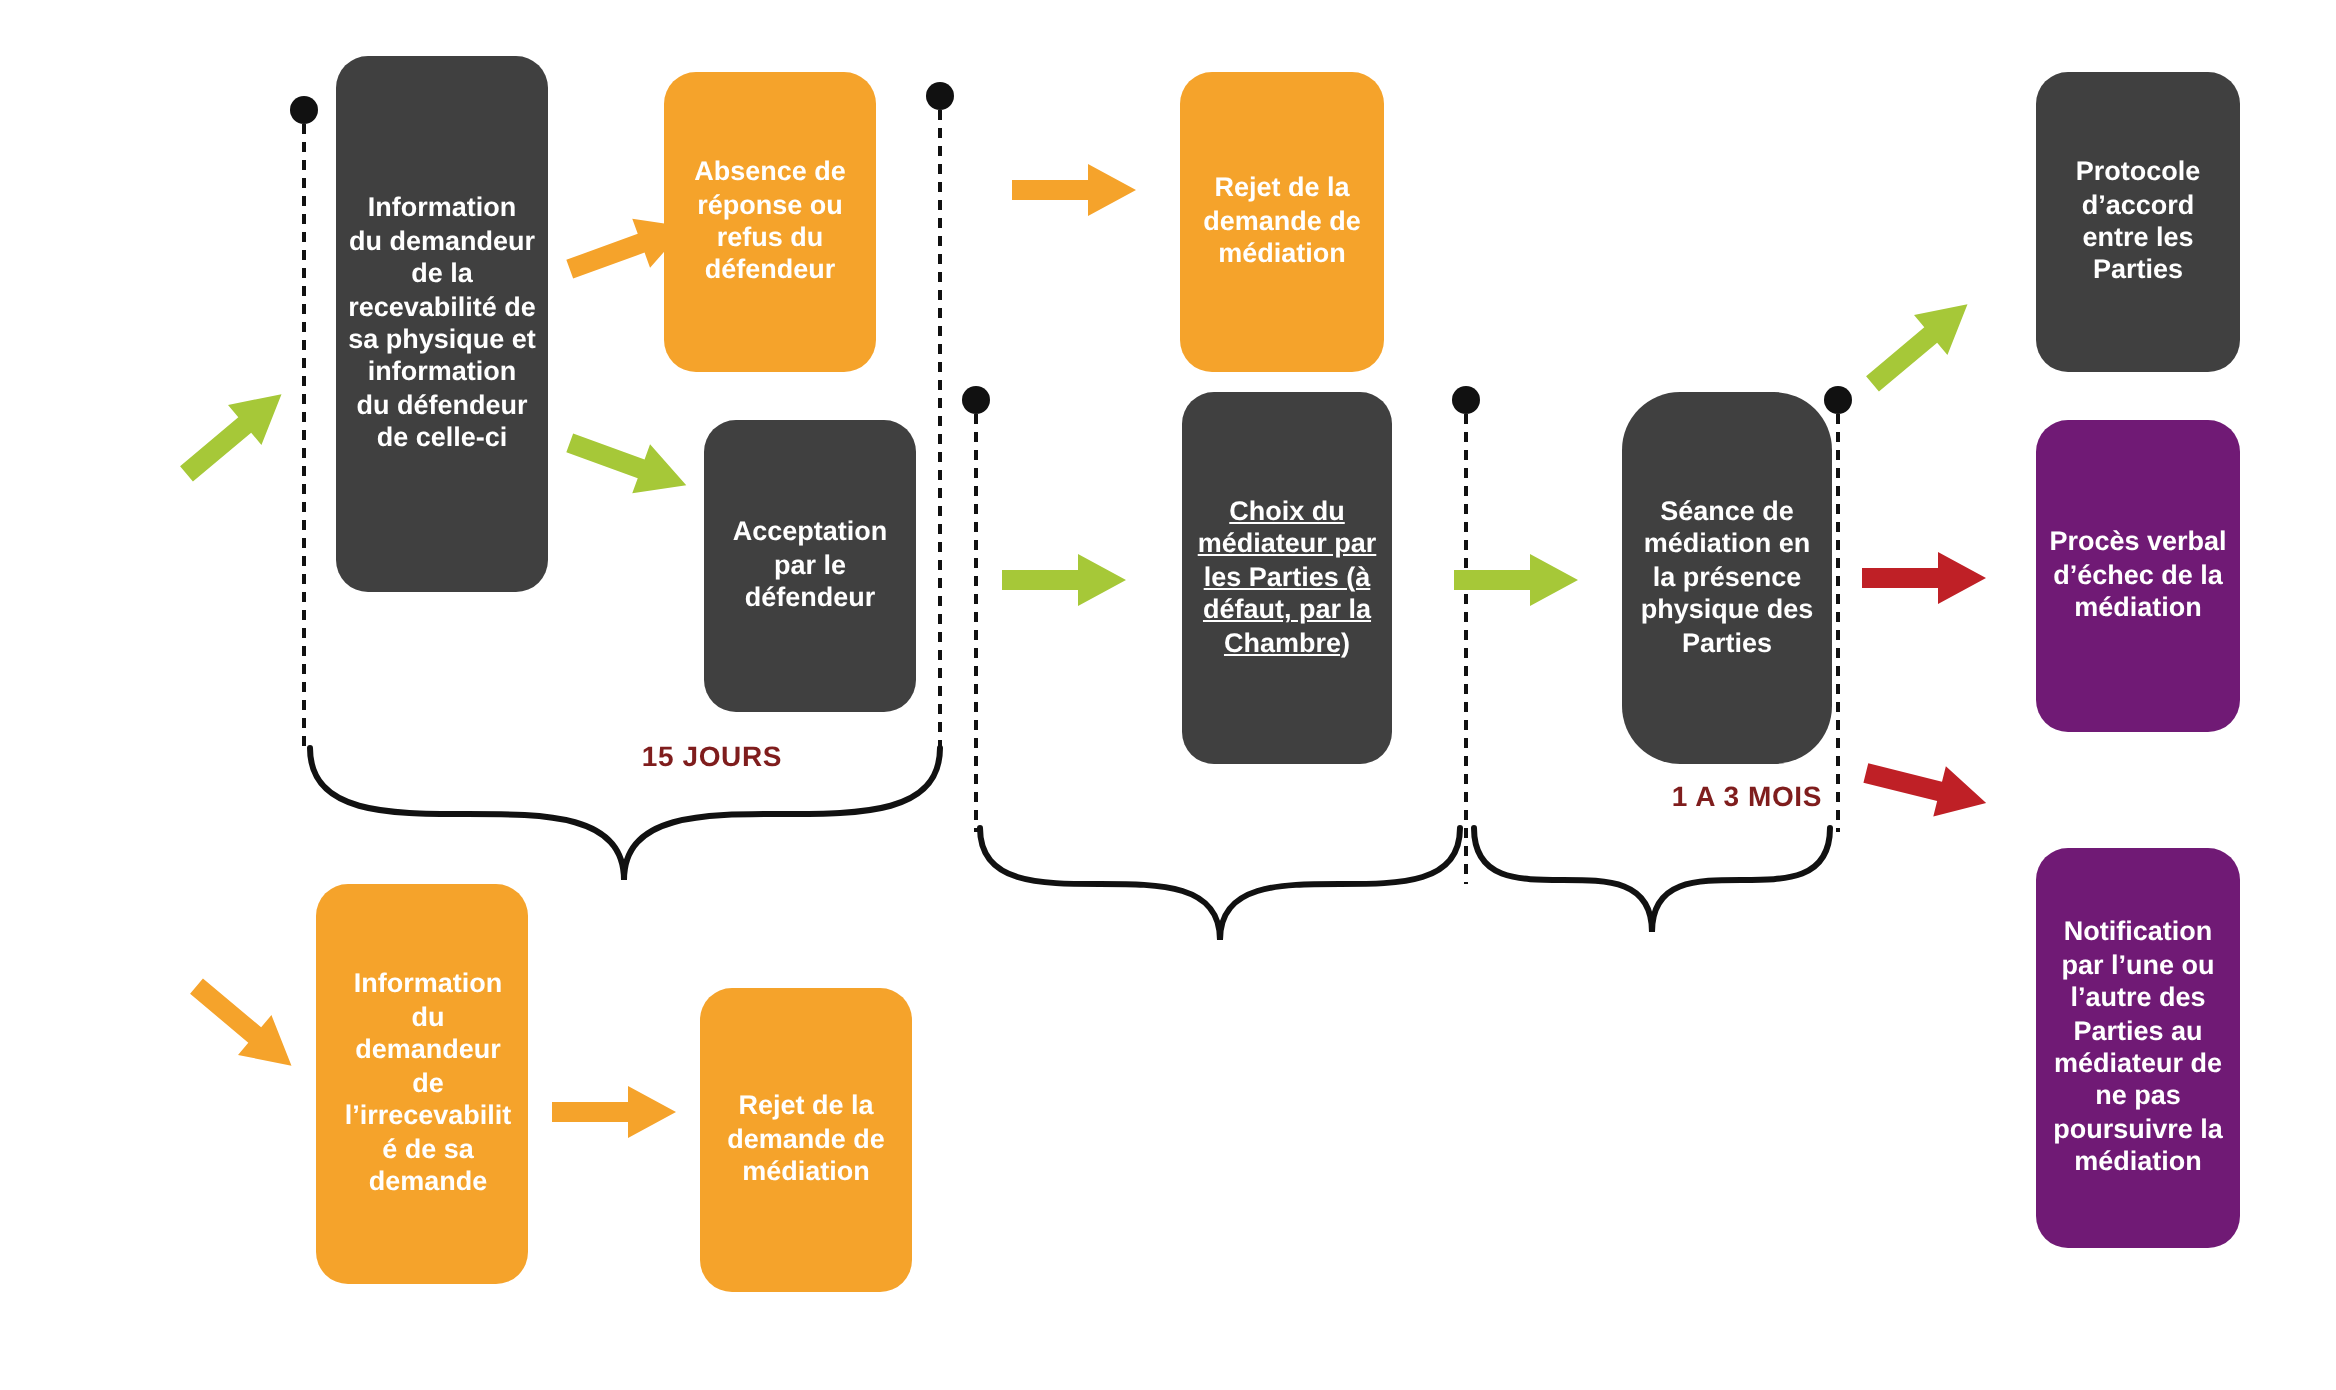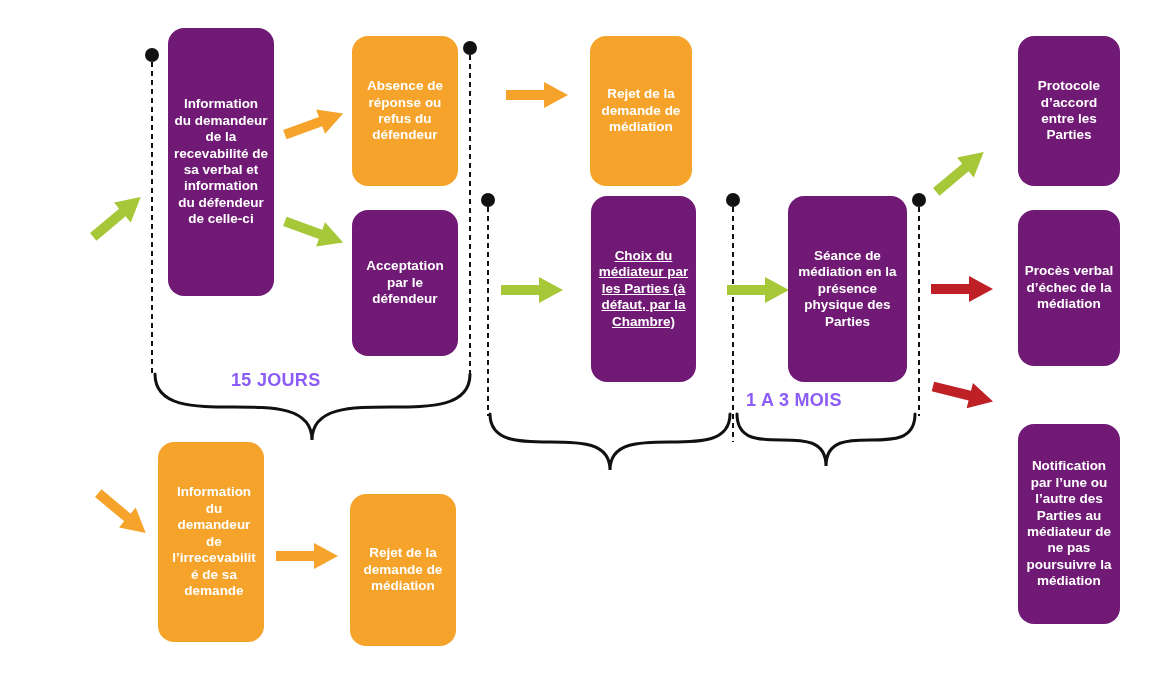--- a/index.html
+++ b/index.html
@@ -18,27 +18,27 @@
     position:absolute;
     display:flex;align-items:center;justify-content:center;
     border-radius:16px;
     color:#ffffff;font-weight:bold;
     font-size:13.5px;line-height:1.22;
     text-align:center;
     padding:7px 6px;box-sizing:border-box;
     overflow-wrap:break-word;word-wrap:break-word;
   }
   .node span{display:block;width:100%;overflow-wrap:break-word;}
-  .green{background:#701a75;}
+  .green{background:#404040;}
   .orange{background:#f5a32b;}
   .red{background:#701a75;}
   .tlabel{
     position:absolute;
-    color:#8b5cf6;font-weight:bold;font-size:18px;
-    text-align:left;letter-spacing:0.3px;
+    color:#7f1d1d;font-weight:bold;font-size:14px;
+    text-align:right;letter-spacing:0.3px;
     white-space:nowrap;
   }
 </style>
 </head>
 <body>
 
 <div class="canvas">
 
   <svg class="underlay" width="1168" height="695" viewBox="0 0 1168 695">
 
@@ -88,40 +88,40 @@
     <g transform="translate(963,394) rotate(14)">
       <polygon fill="#bf2026" points="-31,-5 7,-5 7,-13 31,0 7,13 7,5 -31,5"></polygon>
     </g>
     <g transform="translate(307,556)">
       <polygon fill="#f5a32b" points="-31,-5 7,-5 7,-13 31,0 7,13 7,5 -31,5"></polygon>
     </g>
   </svg>
 
 
   <div class="node green" style="left:168px;top:28px;width:106px;height:268px;">
-    <span>Information du demandeur de la recevabilité de sa verbal et information du défendeur de celle-ci</span>
+    <span>Information du demandeur de la recevabilité de sa physique et information du défendeur de celle-ci</span>
   </div>
 
-  <div class="node orange" style="left:352px;top:36px;width:106px;height:150px;">
+  <div class="node orange" style="left:332px;top:36px;width:106px;height:150px;">
     <span>Absence de réponse ou refus du défendeur</span>
   </div>
 
   <div class="node green" style="left:352px;top:210px;width:106px;height:146px;">
     <span>Acceptation par le défendeur</span>
   </div>
 
   <div class="node orange" style="left:590px;top:36px;width:102px;height:150px;">
     <span>Rejet de la demande de médiation</span>
   </div>
 
   <div class="node green" style="left:591px;top:196px;width:105px;height:186px;text-decoration:underline;">
     <span>Choix du médiateur par les Parties (à défaut, par la Chambre)</span>
   </div>
 
-  <div class="node green" style="left:788px;top:196px;width:119px;height:186px;">
+  <div class="node green" style="left:811px;top:196px;width:105px;height:186px;border-radius:29px;">
     <span>Séance de médiation en la présence physique des Parties</span>
   </div>
 
   <div class="node green" style="left:1018px;top:36px;width:102px;height:150px;">
     <span>Protocole d’accord entre les Parties</span>
   </div>
 
   <div class="node red" style="left:1018px;top:210px;width:102px;height:156px;">
     <span>Procès verbal d’échec de la médiation</span>
   </div>

